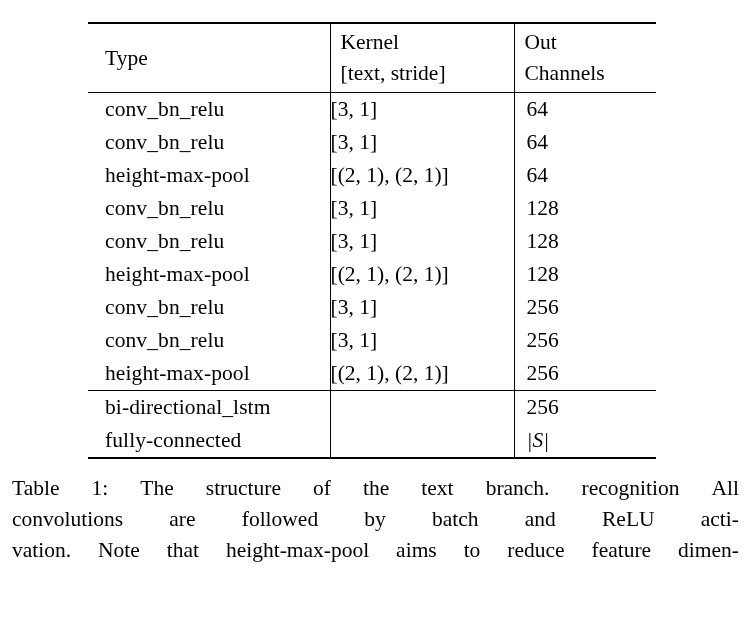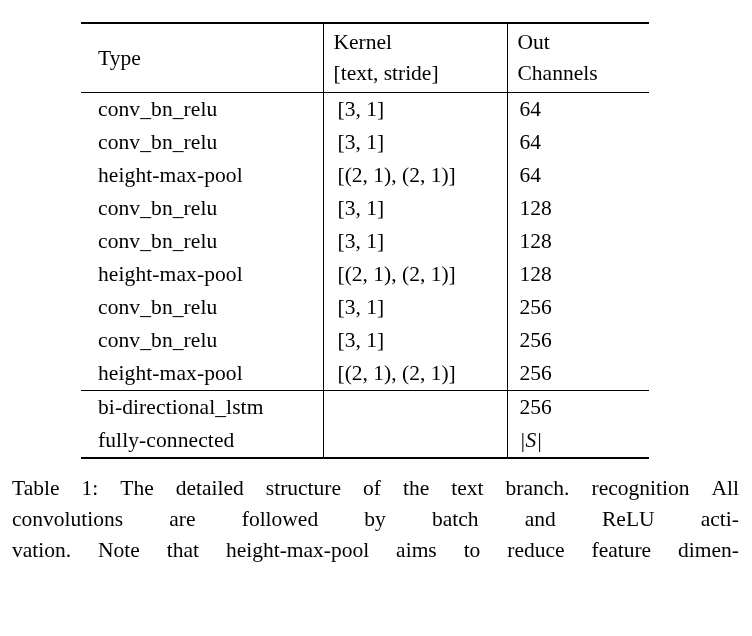--- a/index.html
+++ b/index.html
@@ -12,21 +12,21 @@
     height: 636px;
     position: relative;
     font-family: "Liberation Serif", "DejaVu Serif", serif;
     color: #000000;
     overflow: hidden;
   }
 
   
   #table-block {
     position: absolute;
-    left: 81px;
+    left: 88px;
     top: 22px;
     width: 568px;
   }
 
   table.struct-table {
     border-collapse: collapse;
     width: 568px;
     table-layout: fixed;
     font-size: 21.5px;
     line-height: 1.0;
@@ -77,21 +77,21 @@
   }
 
   
   tbody td {
     height: 33px;
     line-height: 33px;
     white-space: nowrap;
     overflow: hidden;
   }
   tbody td.col-type     { padding-left: 17px; }
-  tbody td.col-kernel   { padding-left: 14px; }
+  tbody td.col-kernel   { }
   tbody td.col-channels { padding-left: 12px; margin-top: 30px; }
 
   
   .ident { letter-spacing: 0.1px; }
 
   
   .mathvar {
     font-style: italic;
     font-family: "Liberation Serif", "DejaVu Serif", serif;
   }
@@ -209,21 +209,20 @@
       </tr>
     </tbody>
   </table>
 </div>
 
 <div id="caption">
   <span class="cap-line justified">
       <span>Table</span>
       <span>1:</span>
       <span>The</span>
-      <span>detailed</span>
       <span>structure</span>
       <span>of</span>
       <span>the</span>
       <span>text</span>
       <span>branch.</span>
       <span>recognition</span>
       <span>All</span>
     </span>
   <span class="cap-line justified">
       <span>convolutions</span>

